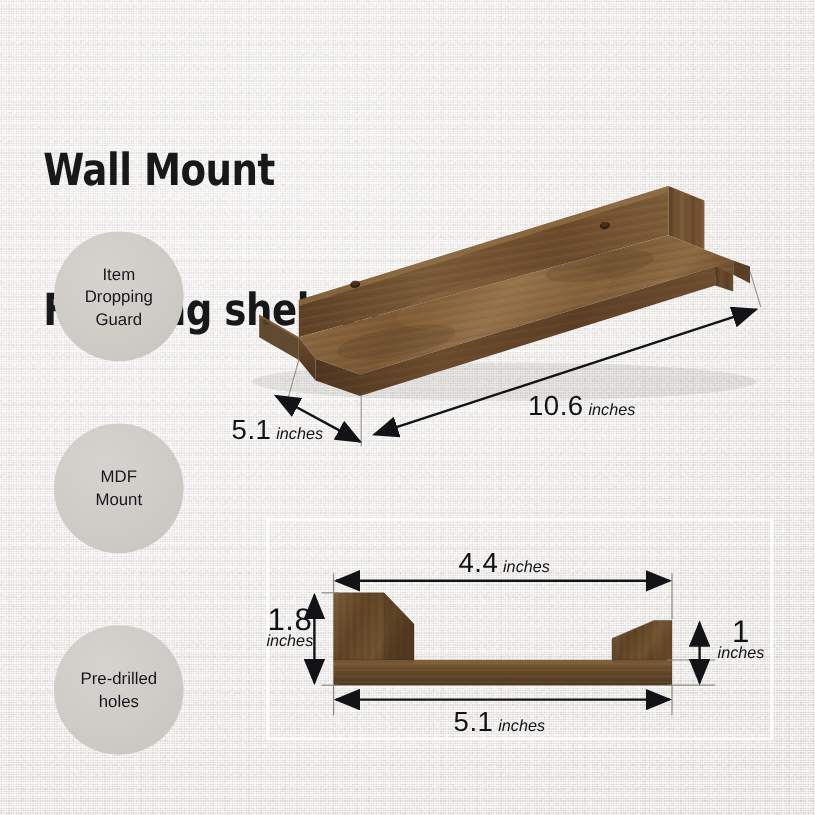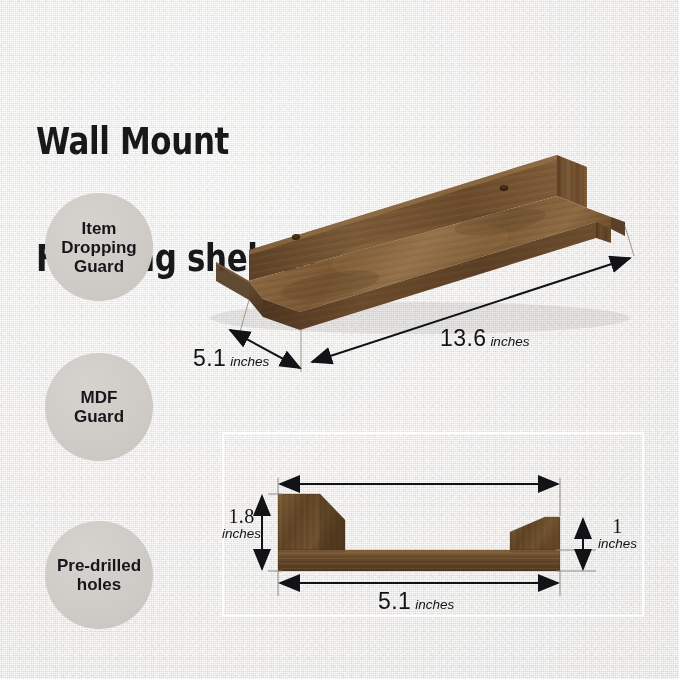--- a/index.html
+++ b/index.html
@@ -51,38 +51,38 @@
   #headline .ln{display:block;}
 
   
   .badge{
     position:absolute;
     width:108px;height:108px;border-radius:50%;
     background:radial-gradient(circle at 38% 32%, #d6d3cf 0%, #cfccc8 55%, #c7c4bf 100%);
     display:flex;align-items:center;justify-content:center;
     text-align:center;
     color:#15161a;
-    font-size:17px;
+    font-size:14px;
     line-height:19px;
-    font-weight:700;
+    font-weight:400;
   }
   .badge span{display:block;white-space:pre-line;}
   #badge-0{left:45px;top:193px;}
   #badge-1{left:45px;top:353px;}
   #badge-2{left:45px;top:521px;}
 
   
   #photo{position:absolute;left:0;top:0;width:679px;height:679px;pointer-events:none;}
 
   
   .dimlabel{position:absolute;color:#121316;white-space:nowrap;}
   .dimlabel .num{font-size:23px;letter-spacing:.4px;vertical-align:baseline;}
   .dimlabel .unit{font-size:13.5px;margin-left:4px;font-style:italic;}
   .dimlabel.stack{line-height:17px;text-align:center;}
-  .dimlabel.stack .num{display:block;font-size:20px;font-family:Liberation Serif, serif;}
+  .dimlabel.stack .num{display:block;font-size:26px;}
   .dimlabel.stack .unit{display:block;font-size:13.5px;margin-left:0;}
 
   #lbl-length{left:440px;top:325px;}
   #lbl-depth{left:193px;top:345px;}
   #lbl-inner{left:382px;top:456px;}
   #lbl-height{left:222px;top:508px;}
   #lbl-lip{left:598px;top:518px;}
   #lbl-width{left:378px;top:588px;}
 
   
@@ -104,21 +104,21 @@
     <span class="ln">Floating shelves</span>
   </div>
 
   <div class="badge" id="badge-0">
     <span>Item
 Dropping
 Guard</span>
   </div>
   <div class="badge" id="badge-1">
     <span>MDF
-Guard</span>
+Mount</span>
   </div>
   <div class="badge" id="badge-2">
     <span>Pre-drilled
 holes</span>
   </div>
 
   <svg id="photo" viewBox="0 0 679 679">
     <defs>
       <linearGradient id="gTop" x1="0" y1="0" x2="1" y2="0.25">
         <stop offset="0" stop-color="#6c4b2c"></stop>
@@ -282,27 +282,30 @@
 
       <line x1="583" y1="519" x2="583" y2="569" stroke-width="2" marker-start="url(#arrL)" marker-end="url(#arrR)"></line>
 
       <line x1="280" y1="583" x2="558" y2="583" stroke-width="2" marker-start="url(#arrL)" marker-end="url(#arrR)"></line>
     </g>
   </svg>
 
   <div id="panel"></div>
 
   <div class="dimlabel" id="lbl-length">
-    <span class="num">13.6</span><span class="unit">inches</span>
+    <span class="num">10.6</span><span class="unit">inches</span>
   </div>
 
   <div class="dimlabel" id="lbl-depth">
     <span class="num">5.1</span><span class="unit">inches</span>
   </div>
 
+  <div class="dimlabel" id="lbl-inner">
+    <span class="num">4.4</span><span class="unit">inches</span>
+  </div>
 
   <div class="dimlabel stack" id="lbl-height">
     <span class="num">1.8</span>
       <span class="unit">inches</span>
   </div>
 
   <div class="dimlabel stack" id="lbl-lip">
     <span class="num">1</span>
       <span class="unit">inches</span>
   </div>

